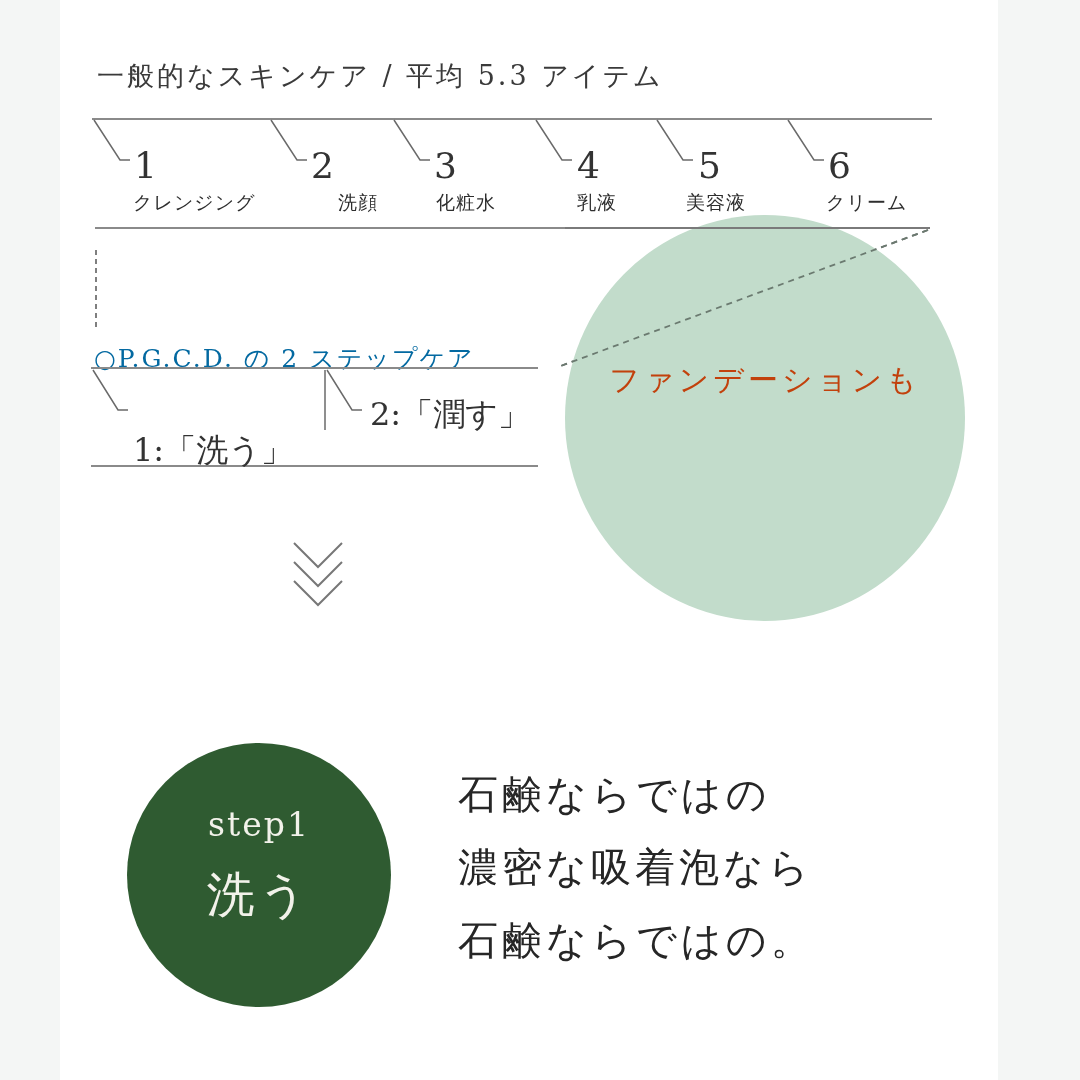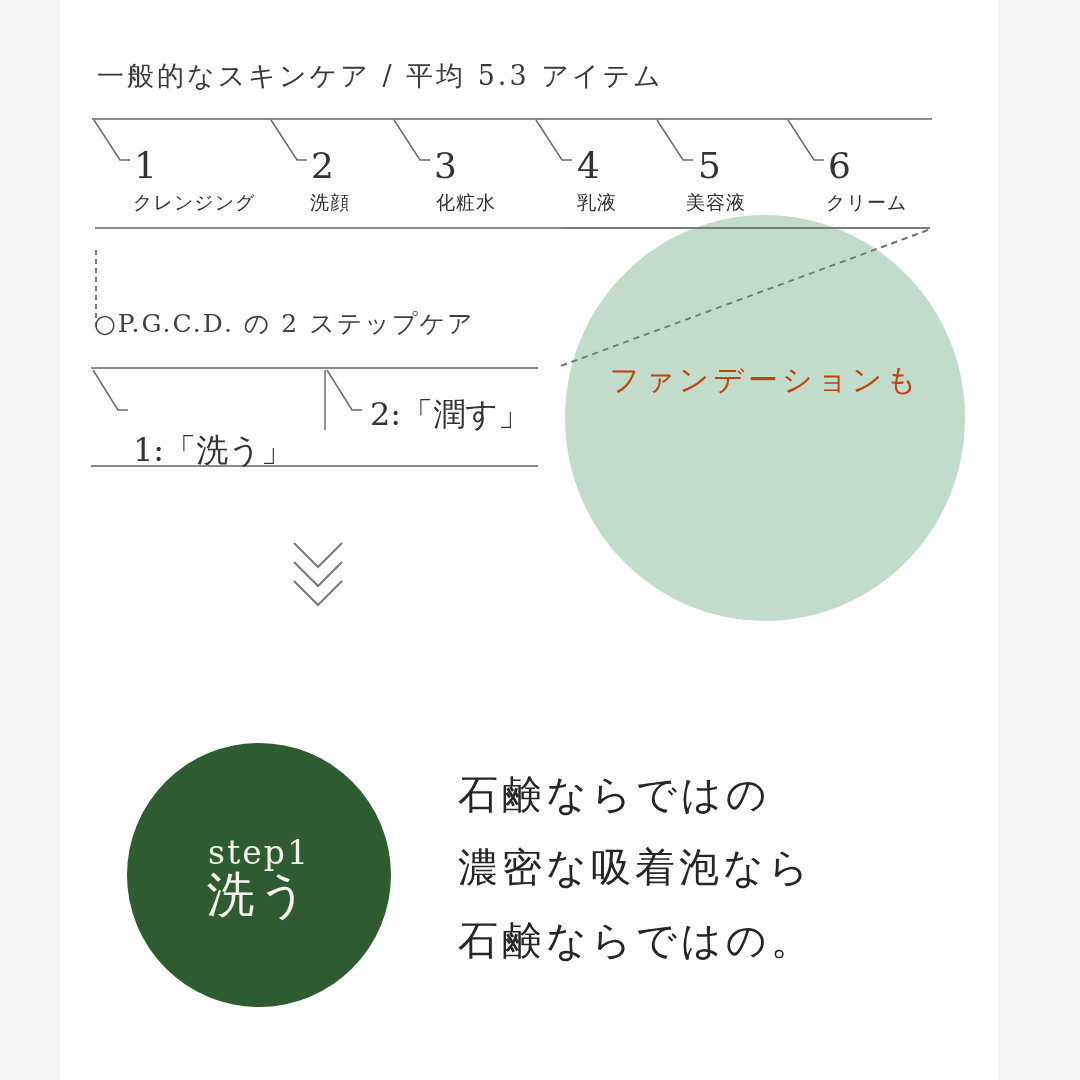--- a/index.html
+++ b/index.html
@@ -19,39 +19,39 @@
     color:#3a3a3a; white-space:nowrap;
   }
   .num {
     position:absolute; font-size:36px; color:#333; line-height:1;
   }
   .label {
     position:absolute; font-family:Liberation Mono, monospace;
     font-size:19px; color:#2e2e2e; white-space:nowrap; letter-spacing:1px;
   }
   .pgcd-title {
-    position:absolute; left:94px; top:307px; font-size:25px; letter-spacing:2px;
-    color:#404040; white-space:nowrap;
+    position:absolute; left:94px; top:342px; font-size:25px; letter-spacing:2px;
+    color:#0369a1; white-space:nowrap;
   }
   .step-item {
     position:absolute; font-size:32px; color:#333; white-space:nowrap;
   }
   .circle-light {
     position:absolute; left:565px; top:215px; width:400px; height:406px;
     border-radius:50%; background:#c2dccb;
   }
   .circle-text {
     position:absolute; left:565px; top:358px; width:400px; text-align:center;
     font-size:30px; line-height:44px; letter-spacing:4px; color:#c2410c;
   }
   .circle-dark {
     position:absolute; left:127px; top:743px; width:264px; height:264px;
     border-radius:50%; background:#2f5b31; color:#f2f2ea; text-align:center;
   }
-  .step-label { position:absolute; top:62px; left:0; width:100%; font-size:33px; letter-spacing:2px;margin-top:28px; }
+  .step-label { position:absolute; top:62px; left:0; width:100%; font-size:33px; letter-spacing:2px; }
   .step-title { position:absolute; top:120px; left:0; width:100%; font-size:48px; letter-spacing:4px; }
   .headline {
     position:absolute; left:458px; top:758px; font-size:40px; line-height:73px;
     letter-spacing:4px; color:#262626; white-space:nowrap;
   }
   svg { position:absolute; left:0; top:0; overflow:visible; }
 </style>
 </head>
 <body>
 
@@ -77,21 +77,21 @@
     <line x1="325" y1="370" x2="325" y2="430"></line>
   </g>
 
   <line x1="96" y1="250" x2="96" y2="327" stroke="#555" stroke-width="1.5" stroke-dasharray="5,4"></line>
   <line x1="928" y1="230" x2="558" y2="367" stroke="#666" stroke-width="1.8" stroke-dasharray="6,5"></line>
 </svg>
 
 <div class="num" style="left:134px; top:148px;">1</div>
 <div class="label" style="left:133px; top:190px;">クレンジング</div>
 <div class="num" style="left:311px; top:148px;">2</div>
-<div class="label" style="left:310px; top:190px;">洗顔</div>
+<div class="label" style="left:338px; top:190px;">洗顔</div>
 <div class="num" style="left:434px; top:148px;">3</div>
 <div class="label" style="left:436px; top:190px;">化粧水</div>
 <div class="num" style="left:577px; top:148px;">4</div>
 <div class="label" style="left:577px; top:190px;">乳液</div>
 <div class="num" style="left:698px; top:148px;">5</div>
 <div class="label" style="left:686px; top:190px;">美容液</div>
 <div class="num" style="left:828px; top:148px;">6</div>
 <div class="label" style="left:826px; top:190px;">クリーム</div>
 
 <div class="circle-light"></div>

